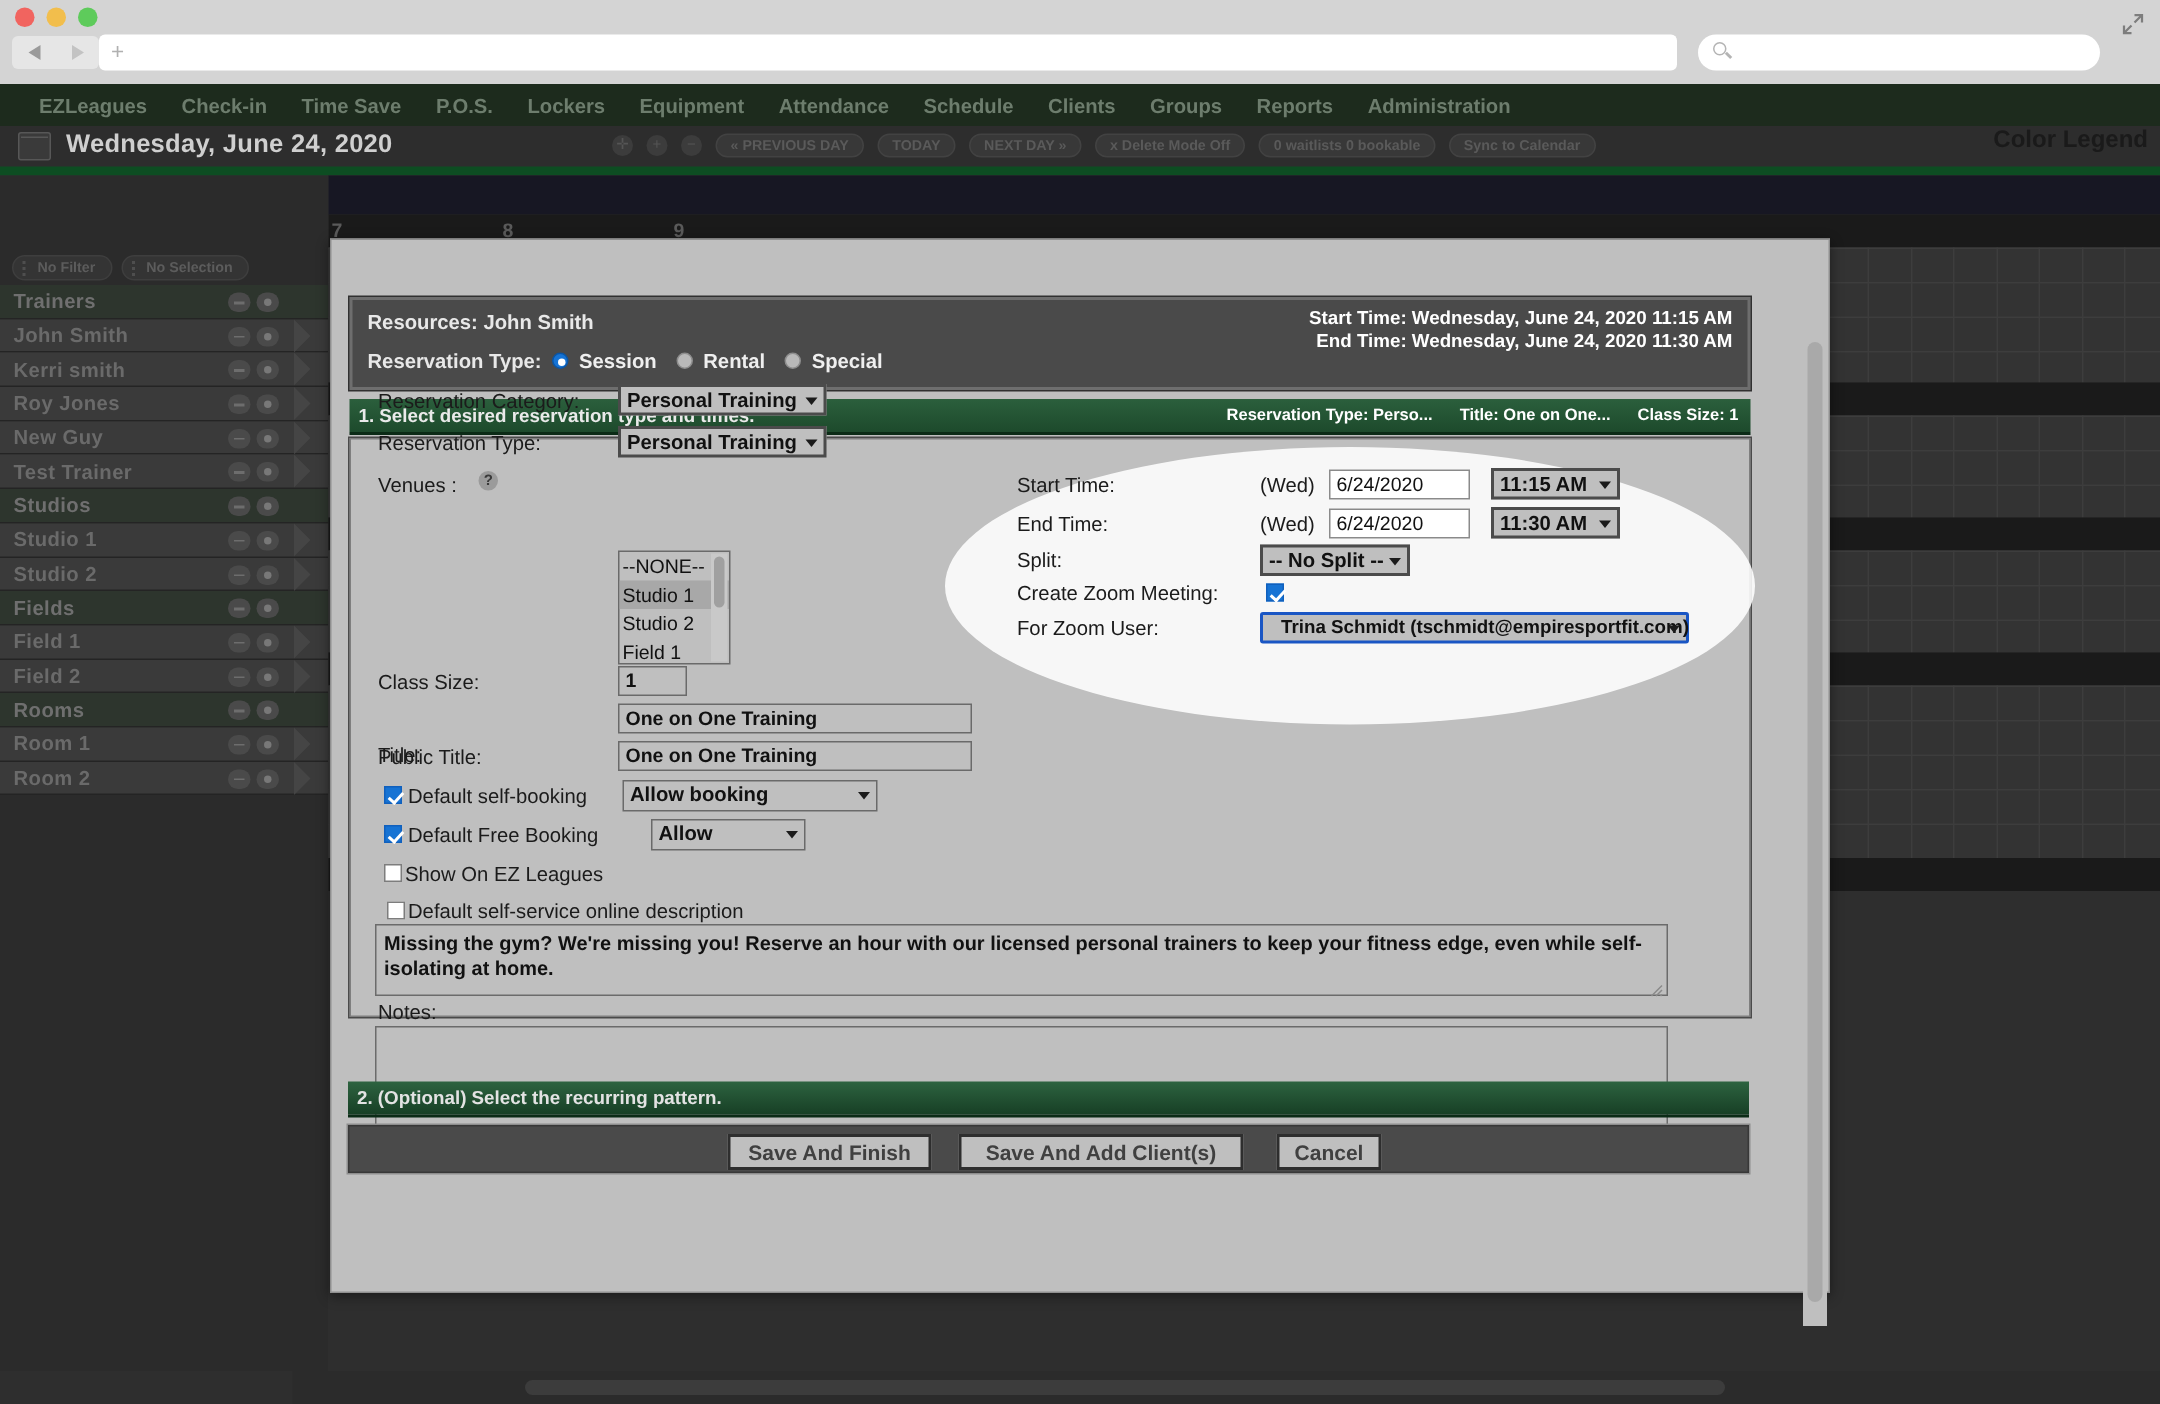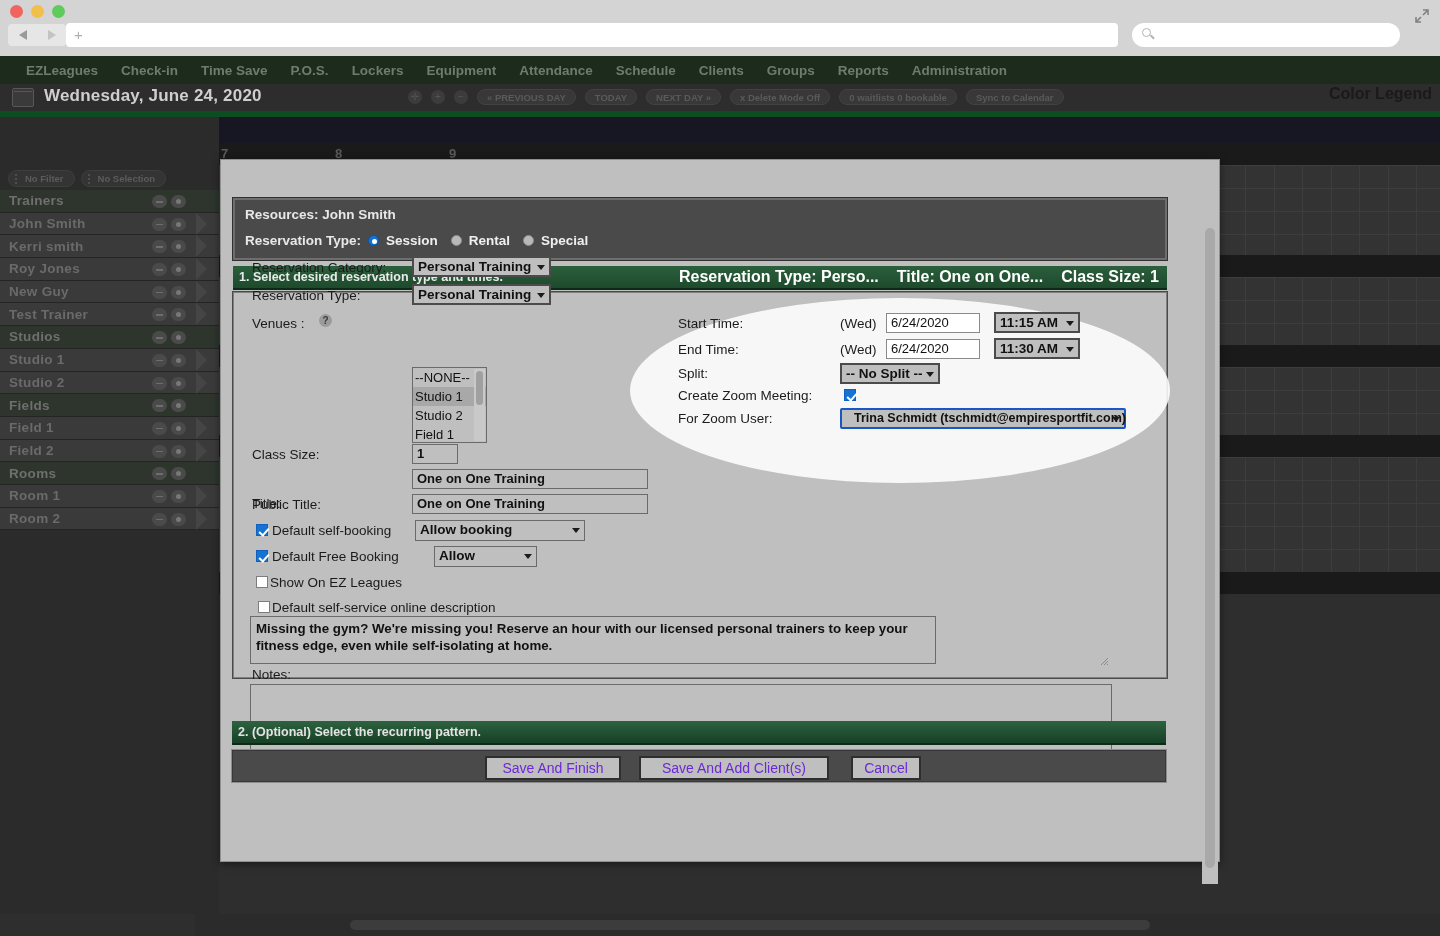--- a/index.html
+++ b/index.html
@@ -159,21 +159,21 @@
 
   
   #step1-bar {
     top: 76px; height: 24px;
     background: linear-gradient(#2b5f3c, #1d4a2c);
     border-bottom: 2px solid #0b2b16;
     display: flex; align-items: center;
   }
   #step1-text { color: #eaeaea; font-size: 12.5px; font-weight: bold; margin-left: 6px; }
   #step1-summary { position: absolute; right: 8px; display: flex; gap: 18px; }
-  #step1-summary span { color: #ffffff; font-size: 16px; font-weight: bold; white-space: nowrap; }
+  #step1-summary span { color: #ffffff; font-size: 11px; font-weight: bold; white-space: nowrap; }
 
   
   #form-panel { top: 102px; height: 386px; background: #bfbfbf;
                 border: 1px solid #7f7f7f; outline: 1px solid #4a4a4a; }
 
   .lbl-dark { color: #1b1b1b; font-size: 13.5px; }
 
   .sel {
     border: 2px solid #4b4b4b; background: #bfbfbf; color: #111;
     font-size: 13.5px; font-weight: bold; height: 21px; line-height: 17px;
@@ -199,28 +199,28 @@
 
   .cb { width: 12px; height: 12px; border: 1px solid #7d7d7d; background: #ffffff;
         display: inline-block; position: relative; vertical-align: -2px; }
   .cb.on { background: #1673d4; border-color: #1060bd; }
   .cb.on::after {
     content: ""; position: absolute; left: 3.5px; top: 0.5px; width: 4px; height: 8px;
     border: solid #ffffff; border-width: 0 2px 2px 0; transform: rotate(42deg);
   }
 
   #desc-box {
-    position: absolute; left: 250px; top: 560px; width: 686px; height: 48px;
+    position: absolute; left: 250px; top: 560px; width: 862px; height: 48px;
     border: 1px solid #6b6b6b; background: #bfbfbf; padding: 3px 5px;
     color: #111; font-size: 13.3px; font-weight: bold; line-height: 17px;
   }
   .btn {
     position: absolute; top: 5px; height: 24px; line-height: 20px;
-    background: #bfbfbf; border: 2px solid #2e2e2e; color: #6d28d9;
-    font-size: 14px; font-weight: normal; padding: 0 7px; white-space: nowrap;
+    background: #bfbfbf; border: 2px solid #2e2e2e; color: #404040;
+    font-size: 14px; font-weight: bold; padding: 0 7px; white-space: nowrap;
   }
 
   
   #spotlight {
     position: absolute; left: 630px; top: 242px; width: 540px; height: 185px;
     border-radius: 50%; background: rgba(255,255,255,0.88);
     pointer-events: none;
   }
 </style>
 </head>
@@ -649,20 +649,24 @@
   <div id="modal">
 
     <div id="modal-body">
 
       <div id="modal-scroll-track">
         <div id="modal-scroll-thumb"></div>
       </div>
 
       <div class="panel-outer" id="resources-box">
         <div id="res-line">Resources: John Smith</div>
+        <div id="times-block">
+          <div>Start Time: Wednesday, June 24, 2020 11:15 AM</div>
+          <div>End Time: Wednesday, June 24, 2020 11:30 AM</div>
+        </div>
         <div id="restype-row">
           <span class="lbl">Reservation Type:</span>
           <span class="radio on"></span>
           <span class="radio-label">Session</span>
           <span class="radio"></span>
           <span class="radio-label">Rental</span>
           <span class="radio"></span>
           <span class="radio-label">Special</span>
         </div>
       </div>

